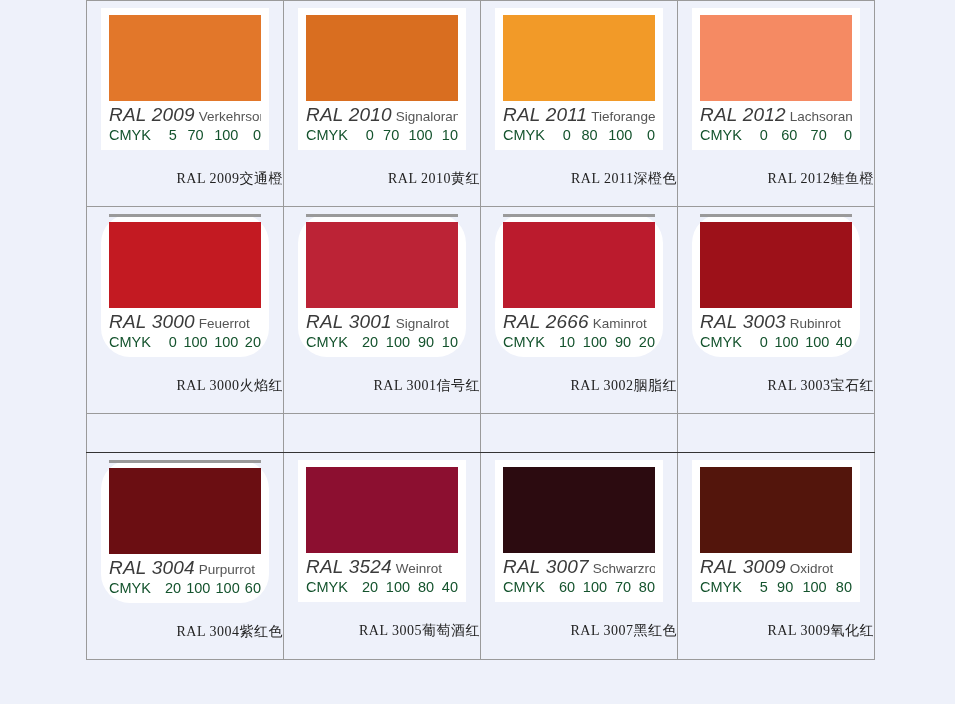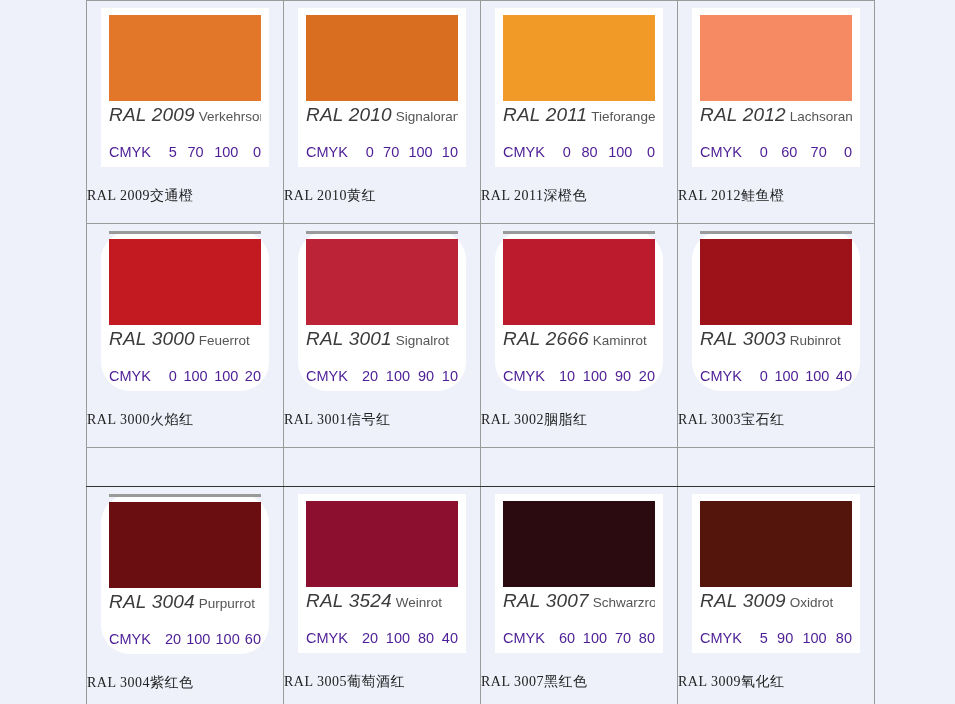--- a/index.html
+++ b/index.html
@@ -76,44 +76,44 @@
     letter-spacing: 0.2px;
     font-style: italic;
   }
   .ral-german {
     font-size: 13.5px;
     color: #555;
     margin-left: 4px;
   }
 
   .cmyk-line {
-    margin-top: 20px;
+    margin-top: 3px;
     display: flex;
     align-items: center;
     font-size: 14.5px;
-    color: #4c1d95;
+    color: #14532d;
     line-height: 1.1;
   }
   .cmyk-label {
     flex: 0 0 auto;
   }
   .cmyk-vals {
     flex: 1 1 auto;
     display: flex;
     justify-content: space-between;
     margin-left: 14px;
   }
   .cmyk-vals span {
     display: inline-block;
     min-width: 12px;
     text-align: right;
   }
 
   .zh-label {
-    text-align: left;
+    text-align: right;
     font-family: "Liberation Serif", "DejaVu Serif", serif;
     font-size: 14px;
     color: #222;
     padding: 20px 0 18px 0;
     letter-spacing: 0.5px;
   }
 </style>
 </head>
 <body style="background: rgb(238, 241, 250);">
 

